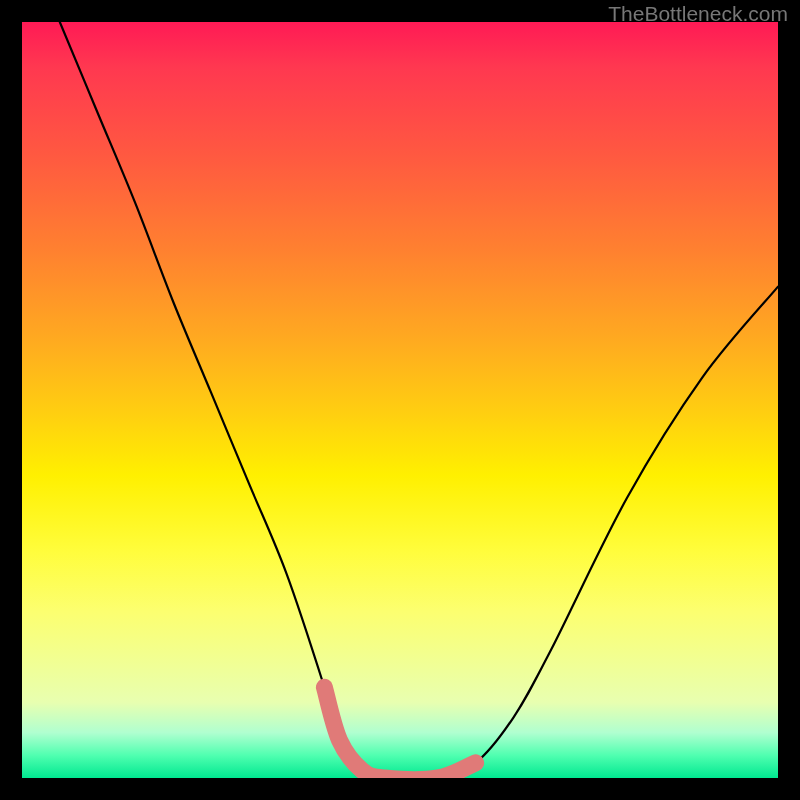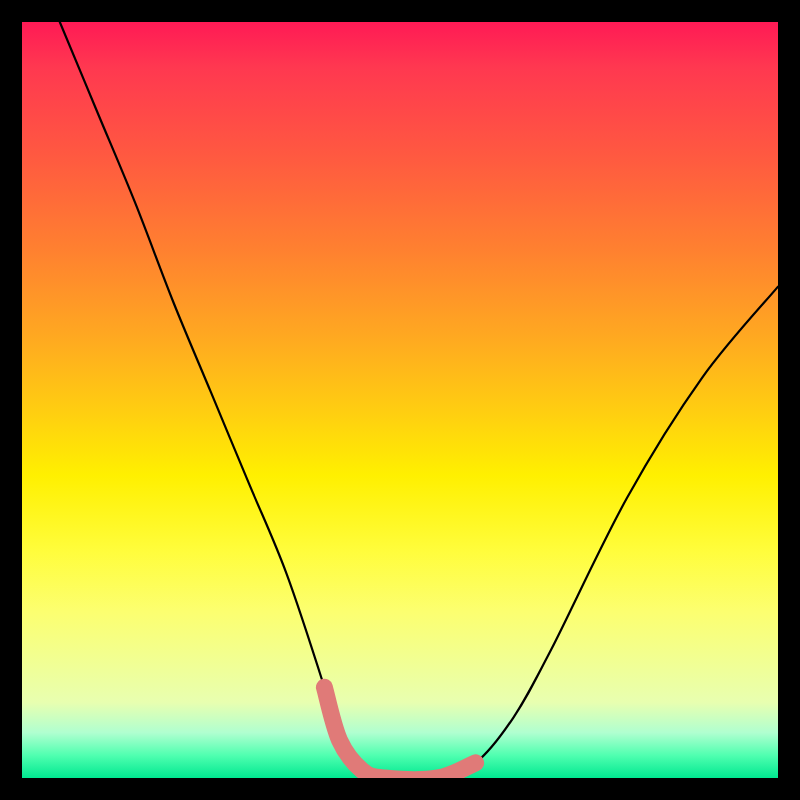--- a/index.html
+++ b/index.html
@@ -51,20 +51,21 @@
     left: 0;
     top: 0;
     width: 756px;
     height: 756px;
   }
 </style>
 </head>
 <body>
 
 <div class="frame">
+  <div class="watermark">TheBottleneck.com</div>
   <div class="plot-area">
     <svg class="curves" viewBox="0 0 756 756" preserveAspectRatio="none">
       <g>
         <path id="curve-path" fill="none" stroke="#000000" stroke-width="2.2" stroke-linecap="round" d="M 37.800000000000004,0 C 44.10000000000001,15.120000000000005 63.00000000000001,60.48000000000003 75.60000000000001,90.72000000000003 C 88.2,120.96000000000002 100.79999999999998,149.93999999999994 113.39999999999999,181.43999999999994 C 126,212.93999999999994 138.60000000000002,248.21999999999997 151.20000000000002,279.71999999999997 C 163.8,311.21999999999997 176.4,340.2 189,370.44 C 201.6,400.68 214.2,430.91999999999996 226.79999999999998,461.15999999999997 C 239.39999999999998,491.4 251.99999999999994,517.86 264.59999999999997,551.88 C 277.2,585.9 293.58000000000004,637.56 302.40000000000003,665.28 C 311.22,693 311.21999999999997,704.34 317.52,718.2 C 323.82,732.0600000000001 332.64,742.1400000000001 340.2,748.44 C 347.76,754.74 350.28,754.74 362.88,756 C 375.48,757.26 400.68,758.52 415.8,756 C 430.92,753.48 440.99999999999994,750.96 453.59999999999997,740.88 C 466.2,730.8 478.80000000000007,714.42 491.40000000000003,695.52 C 504,676.62 510.29999999999995,664.02 529.1999999999999,627.48 C 548.0999999999999,590.94 579.6,521.64 604.8000000000001,476.28000000000003 C 630.0000000000001,430.92 655.2,390.6 680.4,355.32 C 705.5999999999999,320.03999999999996 743.4,279.71999999999997 756,264.59999999999997"></path>
       </g>
       <g>
         <path id="highlight-path" fill="none" stroke="#e07a78" stroke-width="17" stroke-linecap="round" stroke-linejoin="round" d="M 302.40000000000003,665.28 C 304.92,674.1 311.21999999999997,704.34 317.52,718.2 C 323.82,732.0600000000001 332.64,742.1400000000001 340.2,748.44 C 347.76,754.74 350.28,754.74 362.88,756 C 375.48,757.26 400.68,758.52 415.8,756 C 430.92,753.48 447.29999999999995,743.4 453.59999999999997,740.88"></path>
       </g>
     </svg>
   </div>

